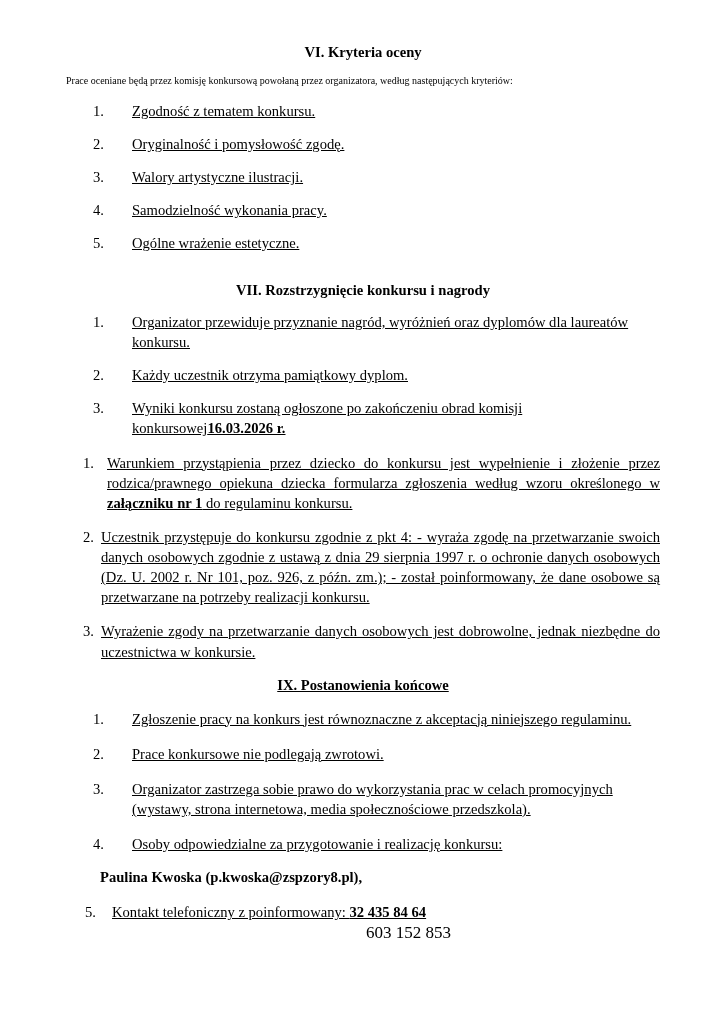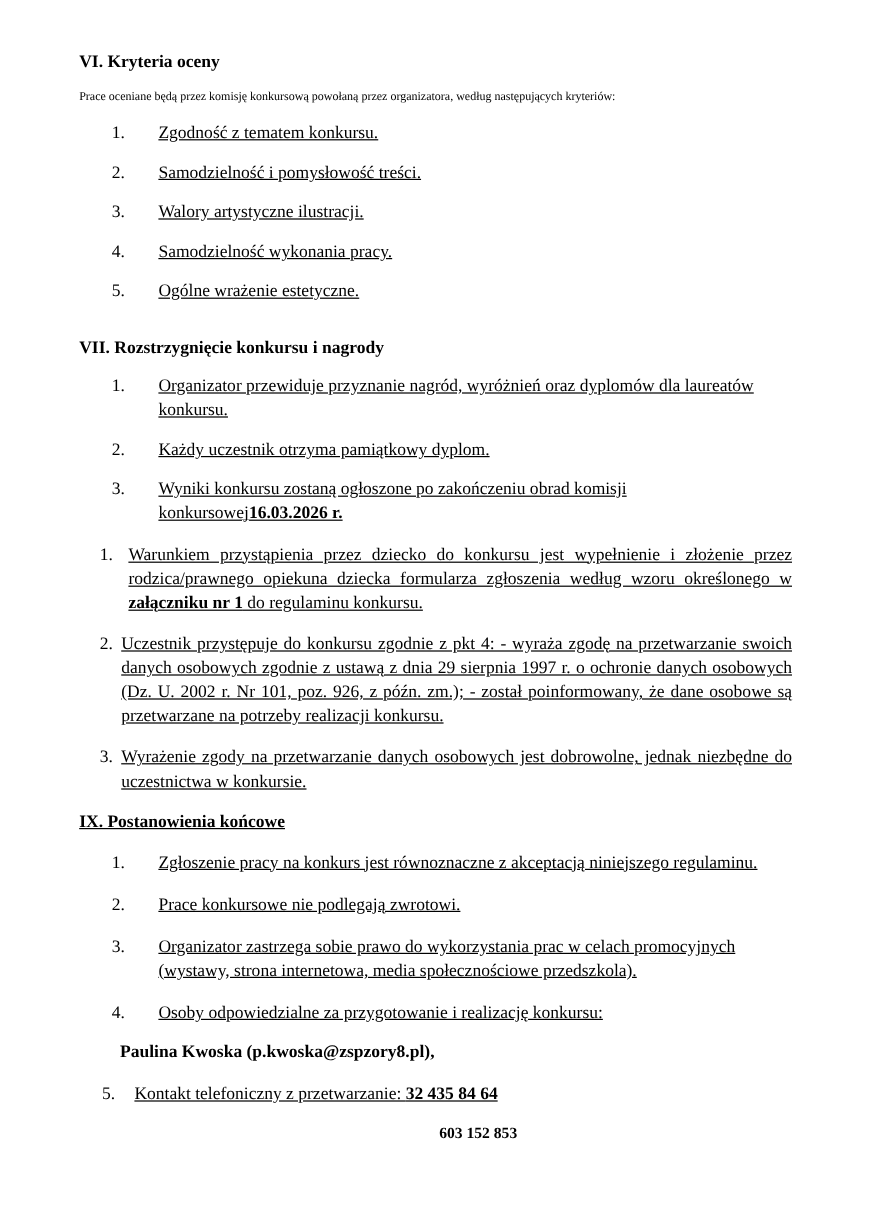--- a/index.html
+++ b/index.html
@@ -24,20 +24,21 @@
     box-sizing: border-box;
     padding: 44px 64px 0 66px;
   }
 
   
   .sec-heading {
     font-weight: bold;
     font-size: 14.6px;
     line-height: 1.15;
     margin: 0 0 0 0;
+    text-align: center;
   }
   .sec-heading.sp-top-1 { margin-top: 29px; }
   .sec-heading.sp-top-2 { margin-top: 14px; }
   .sec-heading.sp-top-3 { margin-top: 15px; text-decoration: underline; }
 
   
   .intro {
     font-size: 10px;
     line-height: 1.38;
     margin: 13px 0 0 0;
@@ -104,43 +105,43 @@
     margin-left: 34px;
     font-weight: bold;
     font-size: 14.6px;
     line-height: 1.38;
   }
   .names .row { margin-top: 0; }
   .names .row + .row { margin-top: 16px; }
 
   
   .phone2 {
-    font-weight: bold;
-    font-size: 13px;
-    margin-top: 14px;
+    font-weight: normal;
+    font-size: 17px;
+    margin-top: 1px;
     margin-left: 300px;
   }
 </style>
 </head>
 <body>
 
 <div class="page">
 
   <div class="sec-heading">VI. Kryteria oceny</div>
 
   <p class="intro">Prace oceniane będą przez komisję konkursową powołaną przez organizatora, według następujących kryteriów:</p>
 
   <ol class="doclist listA">
     <li>
       <span class="num">1.</span>
       <span class="txt">Zgodność z tematem konkursu.</span>
     </li>
     <li>
       <span class="num">2.</span>
-      <span class="txt">Samodzielność i pomysłowość treści.</span>
+      <span class="txt">Oryginalność i pomysłowość zgodę.</span>
     </li>
     <li>
       <span class="num">3.</span>
       <span class="txt">Walory artystyczne ilustracji.</span>
     </li>
     <li>
       <span class="num">4.</span>
       <span class="txt">Samodzielność wykonania pracy.</span>
     </li>
     <li>
@@ -203,19 +204,19 @@
     </li>
   </ol>
 
   <div class="names">
     <div class="row">Paulina Kwoska (p.kwoska@zspzory8.pl),</div>
   </div>
 
   <ol class="doclist listC">
     <li class="tight">
       <span class="num">5.</span>
-      <span class="txt"><span>Kontakt telefoniczny z przetwarzanie: </span><b>32 435 84 64</b></span>
+      <span class="txt"><span>Kontakt telefoniczny z poinformowany: </span><b>32 435 84 64</b></span>
     </li>
   </ol>
 
   <div class="phone2">603 152 853</div>
 
 </div>
 
 </body></html>

